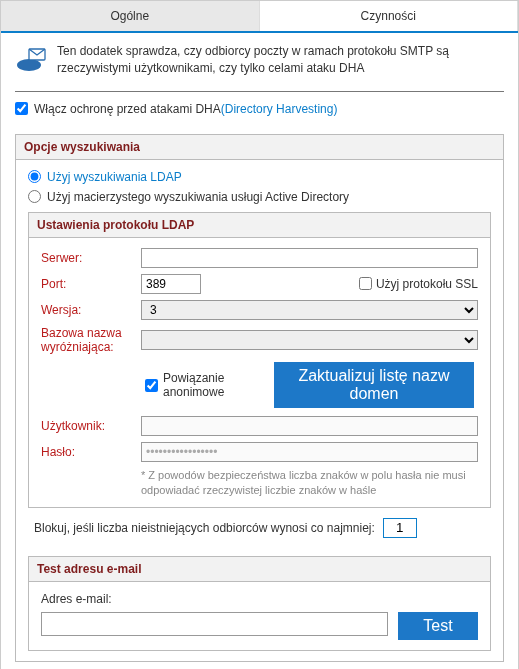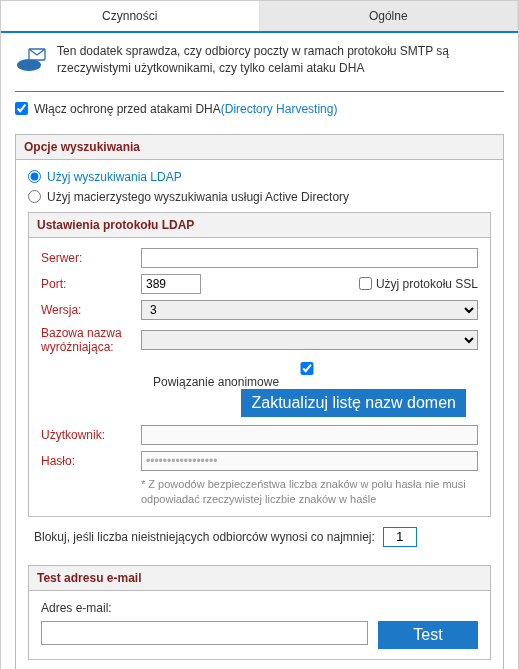--- a/index.html
+++ b/index.html
@@ -23,39 +23,39 @@
 .radio-row.selected label { color: #0b7ecb; }
 .inner-group { border: 1px solid #bbb; margin-top: 8px; }
 .form-row { display: flex; align-items: center; margin-bottom: 6px; }
 .form-row .lbl { width: 100px; color: #b91c1c; }
 .form-row input[type=text], .form-row input[type=password], .form-row select {
   flex: 1; height: 20px; border: 1px solid #999; padding: 1px 4px; font-size: 12px;
 }
 .port-row input[type=text] { width: 60px; flex: none; }
 .ssl-wrap { margin-left: auto; display: flex; align-items: center; }
 .ssl-wrap input { margin-right: 4px; }
-.anon-row { display: flex; padding-left: 100px; margin: 8px 12px; flex-direction: column; }
+.anon-row { display: flex; align-items: center; padding-left: 100px; margin: 8px 4px; }
 .anon-row input { margin-right: 5px; }
 .btn-blue { background: #1d78c8; color: #fff; border: none; padding: 5px 10px; font-size: 16px; cursor: pointer; margin-left:auto; }
 .hint { color: #888; font-size: 11px; padding-left: 100px; margin-top: 6px; line-height: 1.3; }
 .block-row { display: flex; align-items: center; padding: 10px 6px; }
 .block-row input { width: 34px; height: 20px; border: 1px solid #0b7ecb; text-align: center; margin-left: 8px; }
 .test-body { padding: 10px 12px; }
 .test-row { display: flex; margin-top: 6px; gap: 10px; }
 .test-row input { flex:1; height: 24px; border: 1px solid #999; padding: 2px 4px; }
-.test-row button { width: 100px; }
+.test-row button { width: 80px; }
 .disabled-label { color: #999; }
 </style>
 </head>
 <body>
 
 <div class="panel">
   <div class="tabs">
+    <div class="tab active">Ogólne</div>
     <div class="tab">Czynności</div>
-    <div class="tab active">Ogólne</div>
   </div>
 
   <div class="intro">
     <svg class="intro-icon" viewBox="0 0 32 32">
       <ellipse cx="14" cy="22" rx="12" ry="6" fill="#2a6db0"></ellipse>
       <rect x="14" y="6" width="16" height="11" rx="1" fill="#fff" stroke="#2a6db0" stroke-width="1.3"></rect>
       <path d="M14 6 L22 12 L30 6" fill="none" stroke="#2a6db0" stroke-width="1.3"></path>
     </svg>
     <div class="intro-text">Ten dodatek sprawdza, czy odbiorcy poczty w ramach protokołu SMTP są rzeczywistymi użytkownikami, czy tylko celami ataku DHA</div>
   </div>

